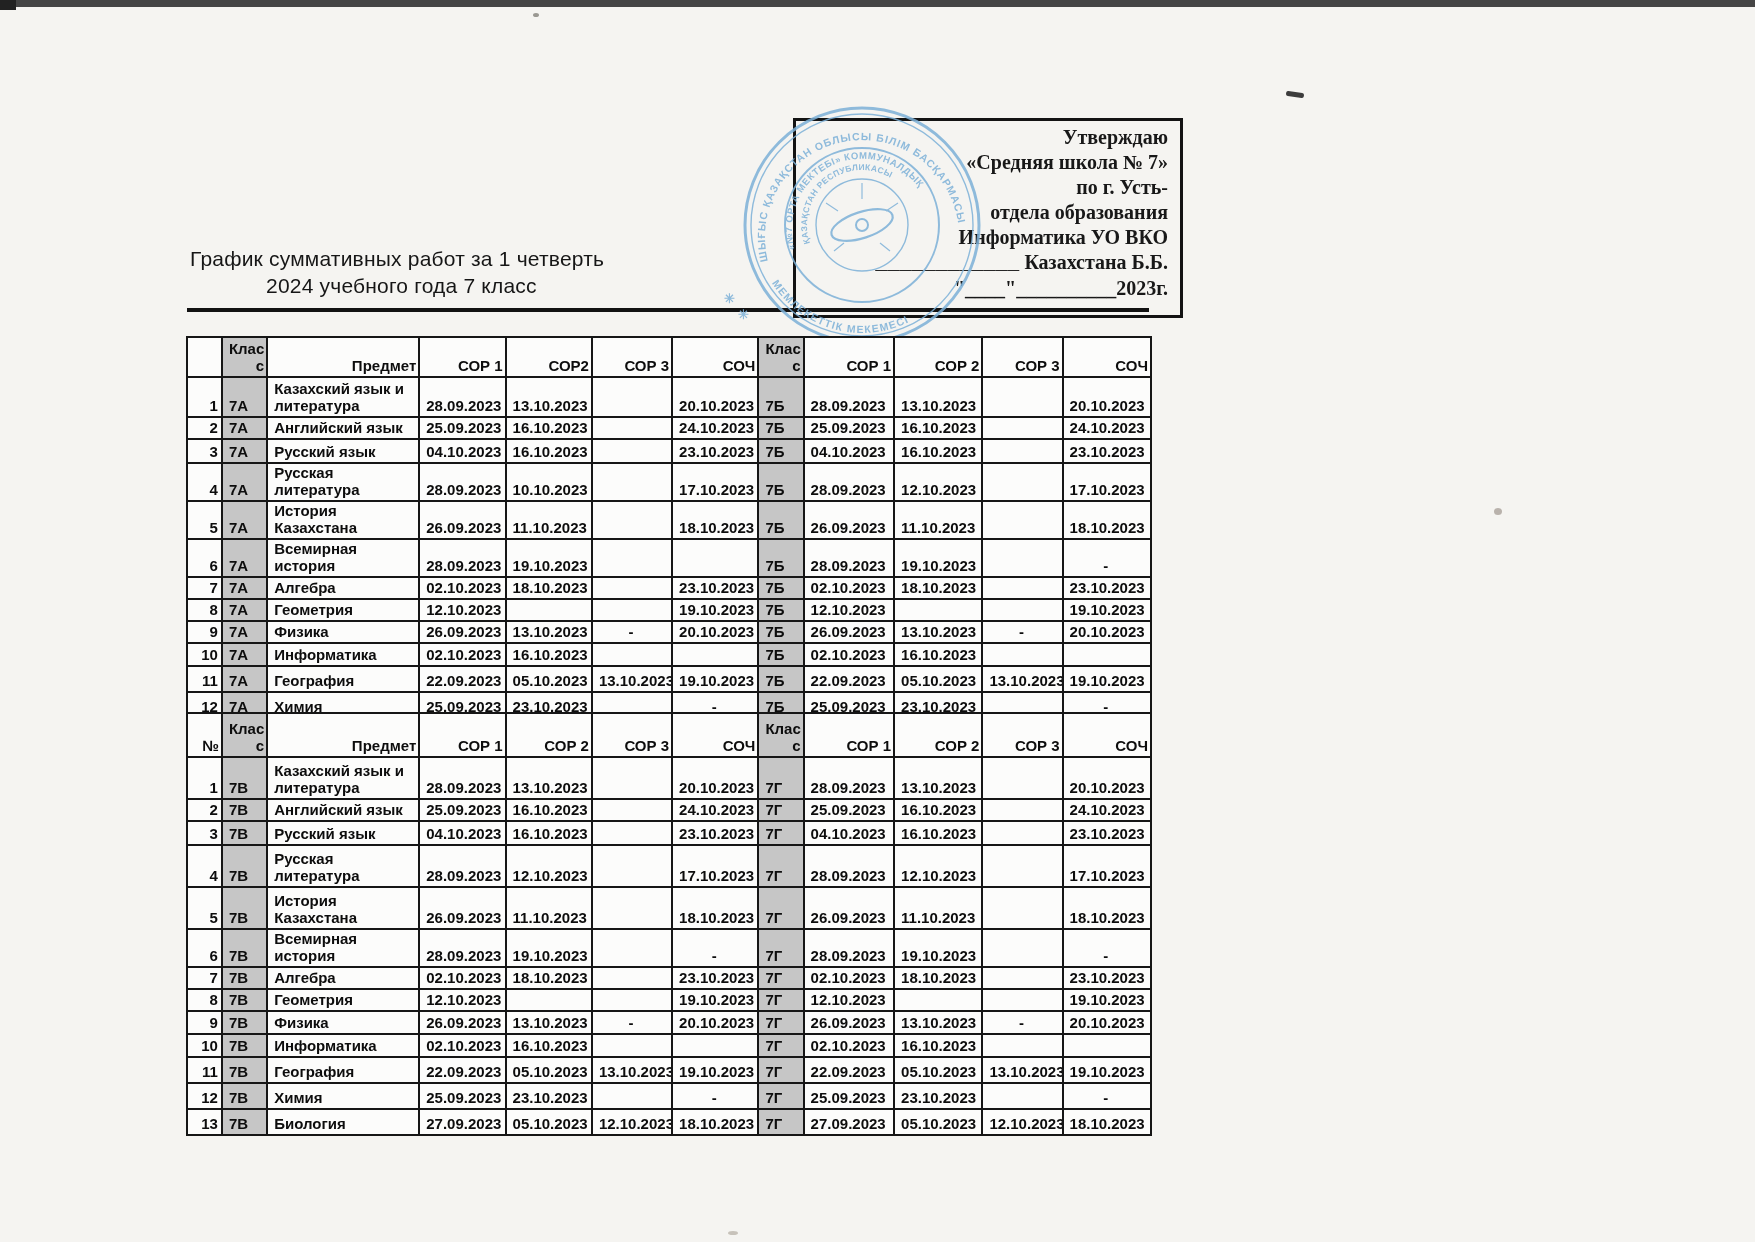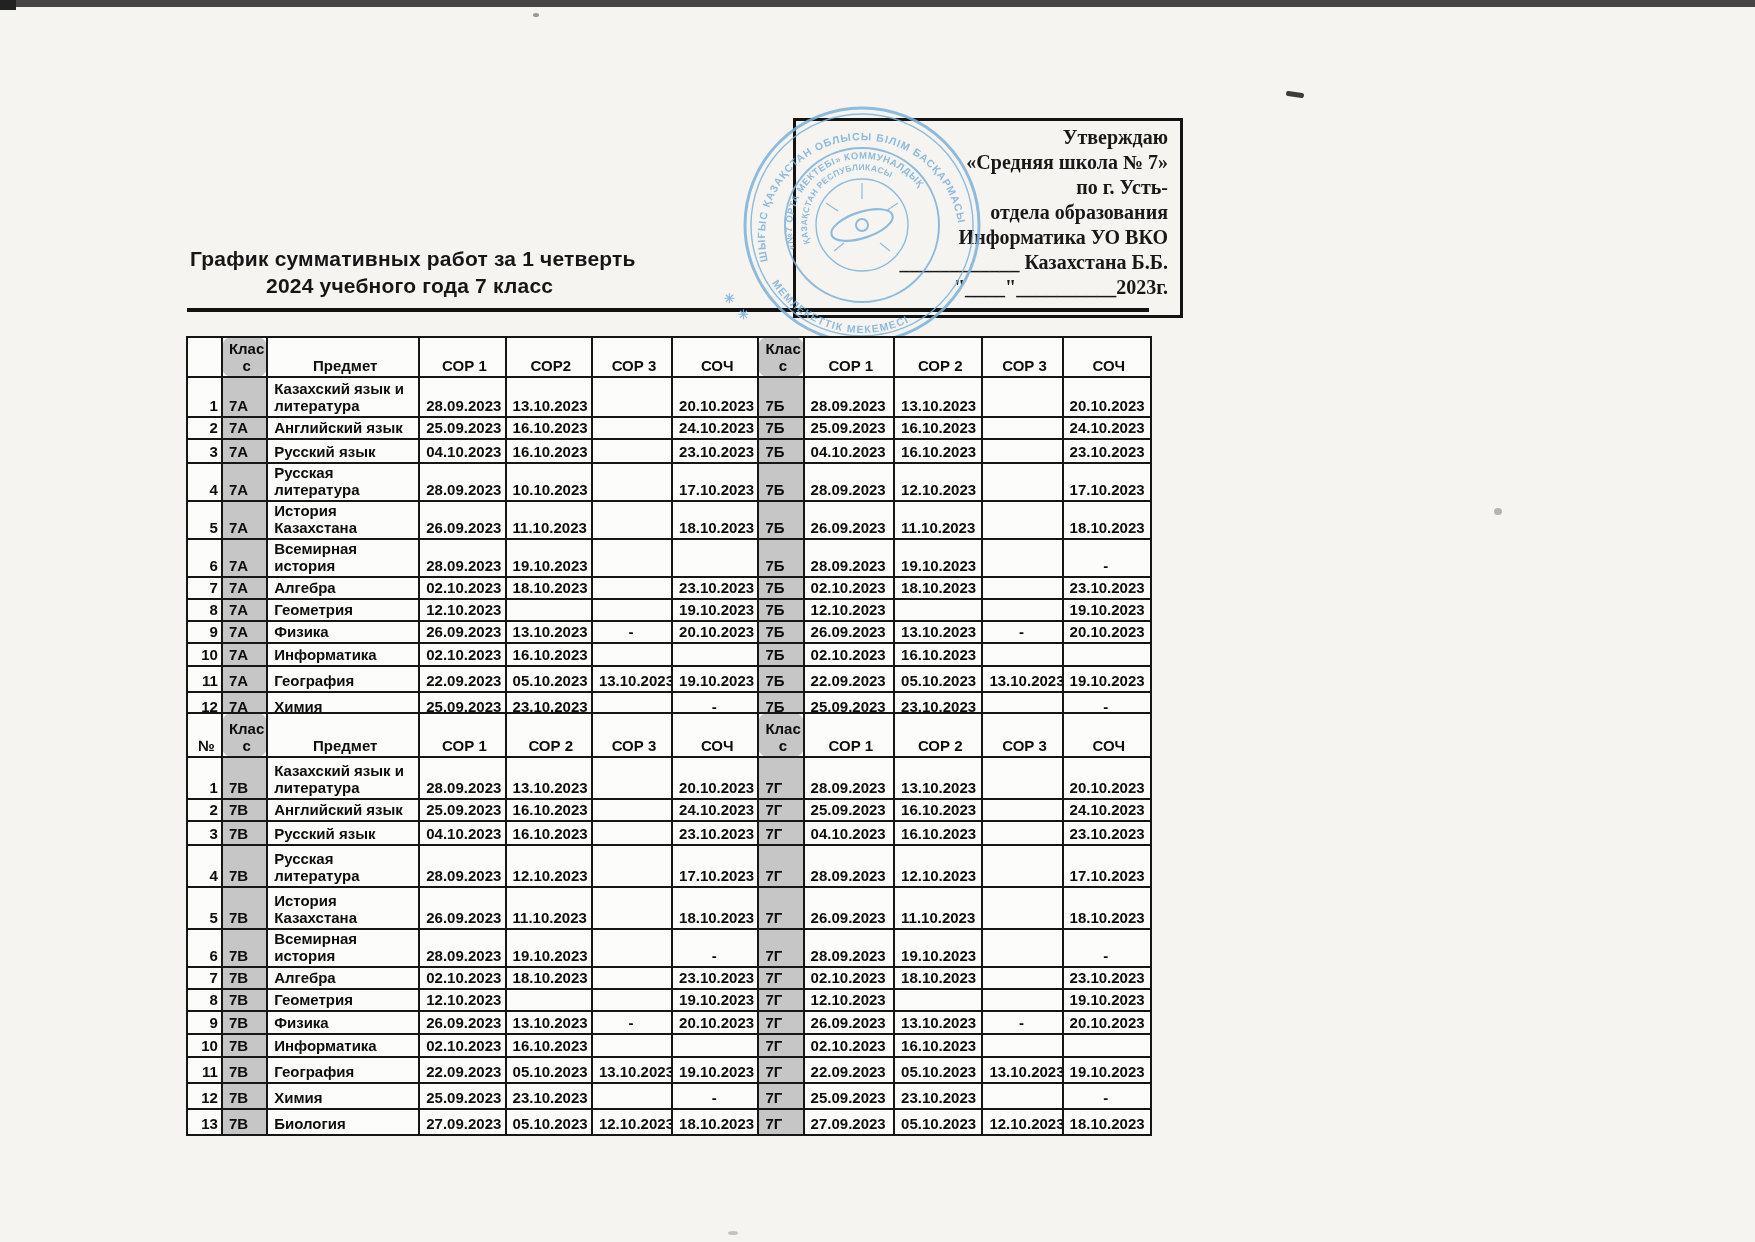--- a/index.html
+++ b/index.html
@@ -12,51 +12,51 @@
   .top-strip{position:absolute;top:0;left:0;width:1755px;height:7px;background:#454545;}
   .corner-mark{position:absolute;top:0;left:0;width:16px;height:10px;background:#222;}
   .speck{position:absolute;background:#9a9892;border-radius:50%;}
   .speck.s1{left:533px;top:13px;width:6px;height:4px;}
   .speck.s2{left:1286px;top:92px;width:18px;height:5px;background:#3c3c3c;border-radius:2px;transform:rotate(8deg);}
   .speck.s3{left:1494px;top:508px;width:8px;height:7px;background:#b9b2ac;}
   .speck.s4{left:728px;top:1231px;width:10px;height:4px;background:#c7c2ba;}
 
   .title{
     position:absolute;left:190px;top:245px;width:560px;
-    font-size:21px;font-weight:bold;line-height:27px;color:#161616;
+    font-size:21px;font-weight:normal;line-height:27px;color:#161616;
     letter-spacing:0.2px;
   }
   .title .l2{margin-left:76px;white-space:nowrap;}
   .rule{position:absolute;left:187px;top:308px;width:962px;height:4px;background:#121212;}
 
   .approval{
     position:absolute;left:793px;top:118px;width:390px;height:200px;
     border:3px solid #131313;box-sizing:border-box;
     font-family:"Liberation Serif",serif;font-weight:bold;font-size:20px;
     line-height:25px;text-align:right;padding:4px 12px 0 0;color:#181818;
   }
-  .approval .sig .blank{letter-spacing:0;}
+  .approval .sig .blank{letter-spacing:0;font-family:Liberation Mono, monospace;}
   .stamp{
     position:absolute;left:702px;top:65px;width:320px;height:320px;
     opacity:0.85;pointer-events:none;
   }
 
   table{
     border-collapse:collapse;table-layout:fixed;position:absolute;left:186px;
     background:#fcfcfb;
   }
   #table1{top:336px;width:966px;}
   #table2{top:712px;width:966px;}
   th,td{
     border:2px solid #161616;
     font-weight:bold;font-size:15px;color:#0d0d0d;
     padding:0 2px 2px 6px;vertical-align:bottom;
     white-space:nowrap;overflow:hidden;line-height:17px;
   }
-  th{text-align:center;white-space:normal;border-radius:10px;}
+  th{text-align:right;white-space:normal;}
   td.c-subject{white-space:normal;}
   td.c-num{text-align:right;padding-right:3px;padding-left:0;}
   .gray{background:#c6c6c6;}
   td.dash{text-align:center;padding-left:0;}
 
   #table1 thead tr{height:40px;}
   #table1 tbody tr{height:22px;}
   #table1 tbody tr:nth-child(1){height:40px;}
   #table1 tbody tr:nth-child(3){height:24px;}
   #table1 tbody tr:nth-child(4){height:27px;}

